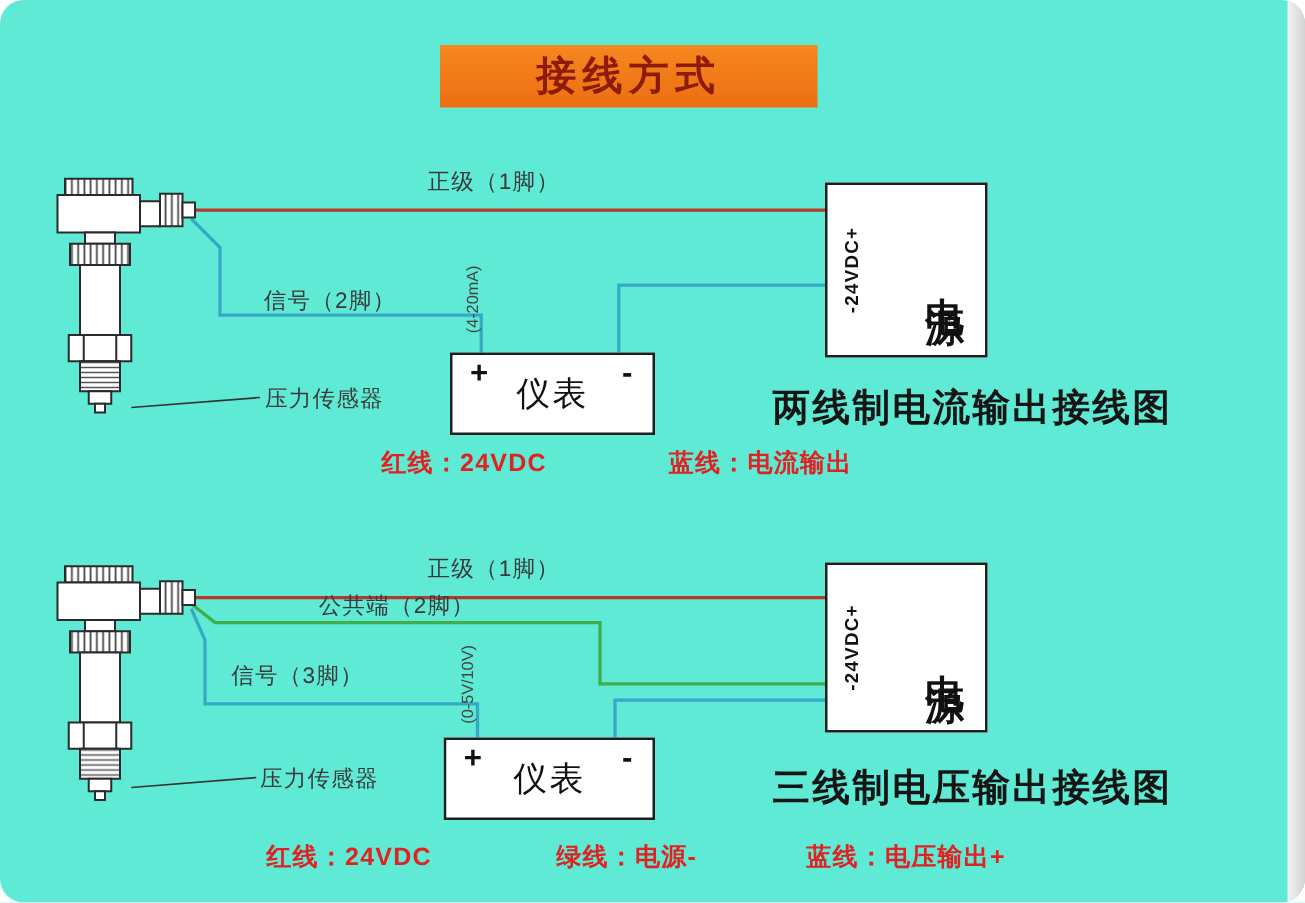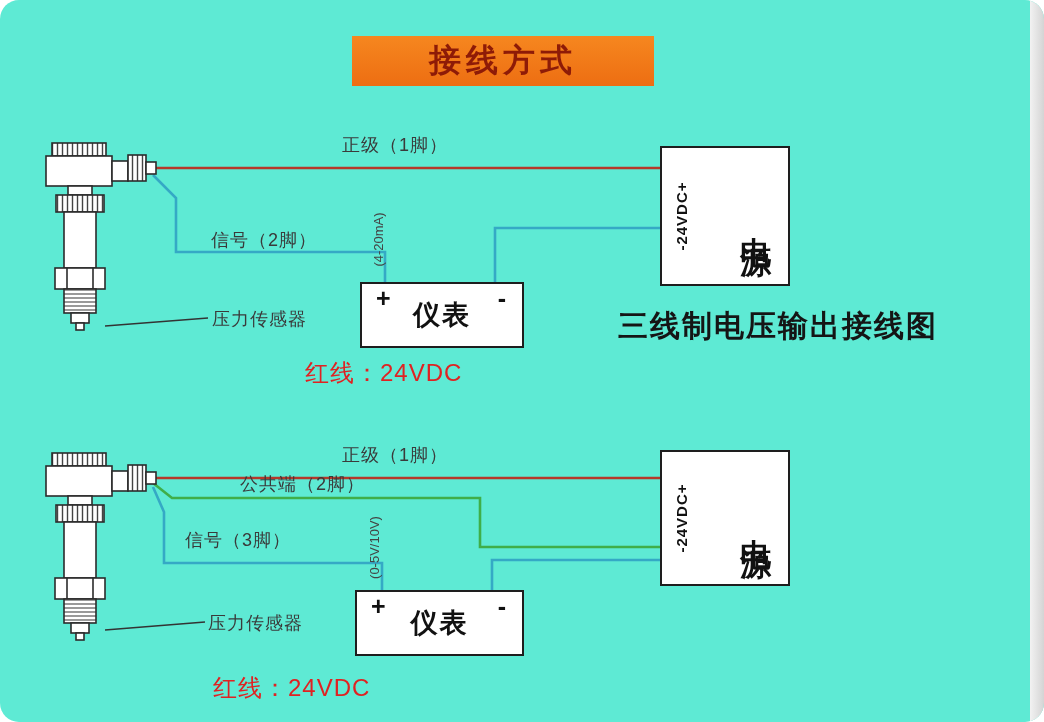--- a/index.html
+++ b/index.html
@@ -16,28 +16,28 @@
     font-size:32px;font-weight:700;color:#8e1b07;letter-spacing:5px;
   }
   .wires{position:absolute;left:0;top:0;}
   .sensor{position:absolute;}
   .wlbl{position:absolute;font-size:18px;font-weight:400;color:#3a3a3a;letter-spacing:1px;white-space:nowrap;}
   .vlbl{position:absolute;font-size:13px;color:#444;text-align:center;transform:rotate(-90deg);white-space:nowrap;}
   .meter{position:absolute;border:2px solid #1e1e1e;background:#fff;
     display:flex;align-items:center;justify-content:center;}
   .term{position:absolute;top:0px;font-size:25px;font-weight:700;color:#111;}
   .plus{left:14px;} .minus{right:16px;}
-  .meter-label{font-size:27px;font-weight:700;color:#111;margin-top:0;letter-spacing:2px;}
+  .meter-label{font-size:27px;font-weight:400;color:#111;margin-top:0;letter-spacing:2px;}
   .power{position:absolute;border:2px solid #1e1e1e;background:#fff;}
   .vdc{position:absolute;left:-40px;top:calc(50% - 9px);width:120px;height:18px;line-height:18px;
     text-align:center;transform:rotate(-90deg);font-size:15px;font-weight:700;color:#111;letter-spacing:1px;}
   .power-label{position:absolute;right:12px;top:calc(50% + 6px);transform:translateY(-50%);
     writing-mode:vertical-rl;font-size:31px;font-weight:600;color:#111;letter-spacing:10px;}
   .caption{position:absolute;font-size:30px;font-weight:600;color:#151515;letter-spacing:2px;white-space:nowrap;}
-  .legend{position:absolute;color:#e02222;font-size:24px;font-weight:400;letter-spacing:1px;white-space:nowrap;}
+  .legend{position:absolute;color:#e02222;font-size:20px;font-weight:700;letter-spacing:1px;white-space:nowrap;}
 </style>
 </head>
 <body>
 
 <div class="canvas">
 
   <svg class="wires" width="1044" height="722" viewBox="0 0 1044 722">
 
     <path d="M150,168 H660" fill="none" stroke="#B5382A" stroke-width="2.6"></path>
     <path d="M153,175 L176,198 V252 H385 V283" fill="none" stroke="#35A9C5" stroke-width="2.6"></path>
@@ -123,39 +123,43 @@
     <span class="meter-label">仪表</span>
   </div>
 
   <div class="power" style="left:660px;top:146px;width:126px;height:136px">
     <span class="vdc">-24VDC+</span>
     <span class="power-label">电源</span>
   </div>
 
   <div class="wlbl" style="left:212px;top:307px">压力传感器</div>
 
-  <div class="caption" style="left:618px;top:306px">三线制电压输出接线图</div>
+  <div class="caption" style="left:618px;top:306px">两线制电流输出接线图</div>
 
   <div class="legend" style="left:305px;top:357px">红线：24VDC</div>
+  <div class="legend" style="left:535px;top:357px">蓝线：电流输出</div>
 
   <div class="wlbl" style="left:342px;top:443px">正级（1脚）</div>
-  <div class="wlbl" style="left:240px;top:472px">公共端（2脚）</div>
+  <div class="wlbl" style="left:255px;top:472px">公共端（2脚）</div>
   <div class="wlbl" style="left:185px;top:528px">信号（3脚）</div>
   <div class="vlbl" style="left:329px;top:540px;width:90px">(0-5V/10V)</div>
 
   <div class="meter" style="left:355px;top:590px;width:165px;height:62px">
     <span class="term plus">+</span>
     <span class="term minus">-</span>
     <span class="meter-label">仪表</span>
   </div>
 
   <div class="power" style="left:660px;top:450px;width:126px;height:132px">
     <span class="vdc">-24VDC+</span>
     <span class="power-label">电源</span>
   </div>
 
   <div class="wlbl" style="left:208px;top:611px">压力传感器</div>
 
+  <div class="caption" style="left:618px;top:610px">三线制电压输出接线图</div>
 
   <div class="legend" style="left:213px;top:672px">红线：24VDC</div>
+  <div class="legend" style="left:445px;top:672px">绿线：电源-</div>
+  <div class="legend" style="left:645px;top:672px">蓝线：电压输出+</div>
 
   <div class="edge-strip"></div>
 </div>
 
 </body></html>

